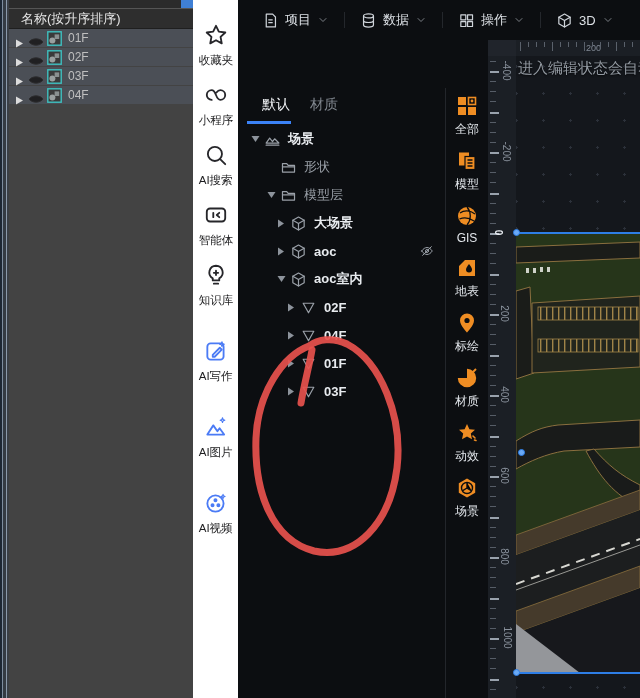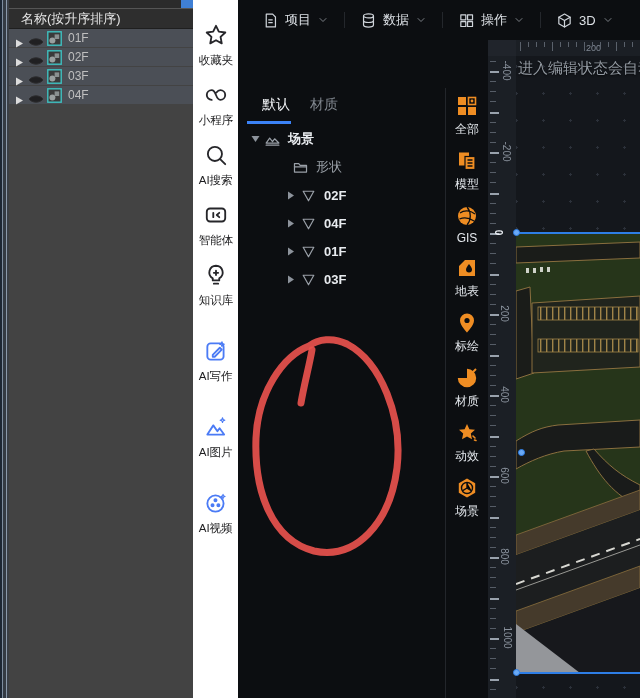--- a/index.html
+++ b/index.html
@@ -312,29 +312,92 @@
             </svg>
           </span>
           <span class="t-icon">
             <svg width="100%" height="100%" viewBox="0 0 24 24" fill="none" stroke="#9aa0a8" stroke-width="1.7" stroke-linecap="round" stroke-linejoin="round">
               <path d="M3 17l5-7 4 5 3-4 6 6z"></path>
               <path d="M3 20h18"></path>
             </svg>
           </span>
           <span class="t-label t-bright">场景</span>
         </div>
-        <div class="t-row" style="padding-left: 38px;">
+        <div class="t-row" style="padding-left: 26px;">
           <span class="t-arrow"></span>
           <span class="t-icon">
             <svg width="100%" height="100%" viewBox="0 0 24 24" fill="none" stroke="#9aa0a8" stroke-width="1.7" stroke-linecap="round" stroke-linejoin="round">
               <path d="M3.5 6.5h6l2 2.5h9v9.5h-17z"></path>
               <path d="M3.5 11h17"></path>
             </svg>
           </span>
           <span class="t-label t-dim">形状</span>
+        </div>
+        <div class="t-row" style="padding-left: 26px;">
+          <span class="t-arrow">
+            <svg width="9" height="8" viewBox="0 0 9 8">
+              <path d="M0.5 1l4 6 4-6z" fill="#8d939c"></path>
+            </svg>
+          </span>
+          <span class="t-icon">
+            <svg width="100%" height="100%" viewBox="0 0 24 24" fill="none" stroke="#9aa0a8" stroke-width="1.7" stroke-linecap="round" stroke-linejoin="round">
+              <path d="M3.5 6.5h6l2 2.5h9v9.5h-17z"></path>
+              <path d="M3.5 11h17"></path>
+            </svg>
+          </span>
+          <span class="t-label t-dim">模型层</span>
+        </div>
+        <div class="t-row" style="padding-left: 36px;">
+          <span class="t-arrow">
+            <svg width="8" height="9" viewBox="0 0 8 9">
+              <path d="M1 0.5l6 4-6 4z" fill="#8d939c"></path>
+            </svg>
+          </span>
+          <span class="t-icon">
+            <svg width="100%" height="100%" viewBox="0 0 24 24" fill="none" stroke="#9aa0a8" stroke-width="1.7" stroke-linecap="round" stroke-linejoin="round">
+              <path d="M12 2.8l8 4.6v9.2l-8 4.6-8-4.6V7.4z"></path>
+              <path d="M4 7.4l8 4.6 8-4.6M12 12v9.2"></path>
+            </svg>
+          </span>
+          <span class="t-label t-bright">大场景</span>
+        </div>
+        <div class="t-row" style="padding-left: 36px;">
+          <span class="t-arrow">
+            <svg width="8" height="9" viewBox="0 0 8 9">
+              <path d="M1 0.5l6 4-6 4z" fill="#8d939c"></path>
+            </svg>
+          </span>
+          <span class="t-icon">
+            <svg width="100%" height="100%" viewBox="0 0 24 24" fill="none" stroke="#9aa0a8" stroke-width="1.7" stroke-linecap="round" stroke-linejoin="round">
+              <path d="M12 2.8l8 4.6v9.2l-8 4.6-8-4.6V7.4z"></path>
+              <path d="M4 7.4l8 4.6 8-4.6M12 12v9.2"></path>
+            </svg>
+          </span>
+          <span class="t-label t-bright">aoc</span>
+          <span class="t-extra">
+            <svg width="100%" height="100%" viewBox="0 0 24 24" fill="none" stroke="#9aa0a8" stroke-width="1.7" stroke-linecap="round" stroke-linejoin="round">
+              <path d="M3 12c2.5-4 6-6 9-6s6.5 2 9 6c-2.5 4-6 6-9 6s-6.5-2-9-6z"></path>
+              <circle cx="12" cy="12" r="2.6"></circle>
+              <path d="M4.5 19.5l15-15"></path>
+            </svg>
+          </span>
+        </div>
+        <div class="t-row" style="padding-left: 36px;">
+          <span class="t-arrow">
+            <svg width="9" height="8" viewBox="0 0 9 8">
+              <path d="M0.5 1l4 6 4-6z" fill="#8d939c"></path>
+            </svg>
+          </span>
+          <span class="t-icon">
+            <svg width="100%" height="100%" viewBox="0 0 24 24" fill="none" stroke="#9aa0a8" stroke-width="1.7" stroke-linecap="round" stroke-linejoin="round">
+              <path d="M12 2.8l8 4.6v9.2l-8 4.6-8-4.6V7.4z"></path>
+              <path d="M4 7.4l8 4.6 8-4.6M12 12v9.2"></path>
+            </svg>
+          </span>
+          <span class="t-label t-bright">aoc室内</span>
         </div>
         <div class="t-row" style="padding-left: 46px;">
           <span class="t-arrow">
             <svg width="8" height="9" viewBox="0 0 8 9">
               <path d="M1 0.5l6 4-6 4z" fill="#8d939c"></path>
             </svg>
           </span>
           <span class="t-icon">
             <svg width="100%" height="100%" viewBox="0 0 24 24" fill="none" stroke="#9aa0a8" stroke-width="1.7" stroke-linecap="round" stroke-linejoin="round">
               <path d="M4.5 6h15L12 19.5z"></path>

